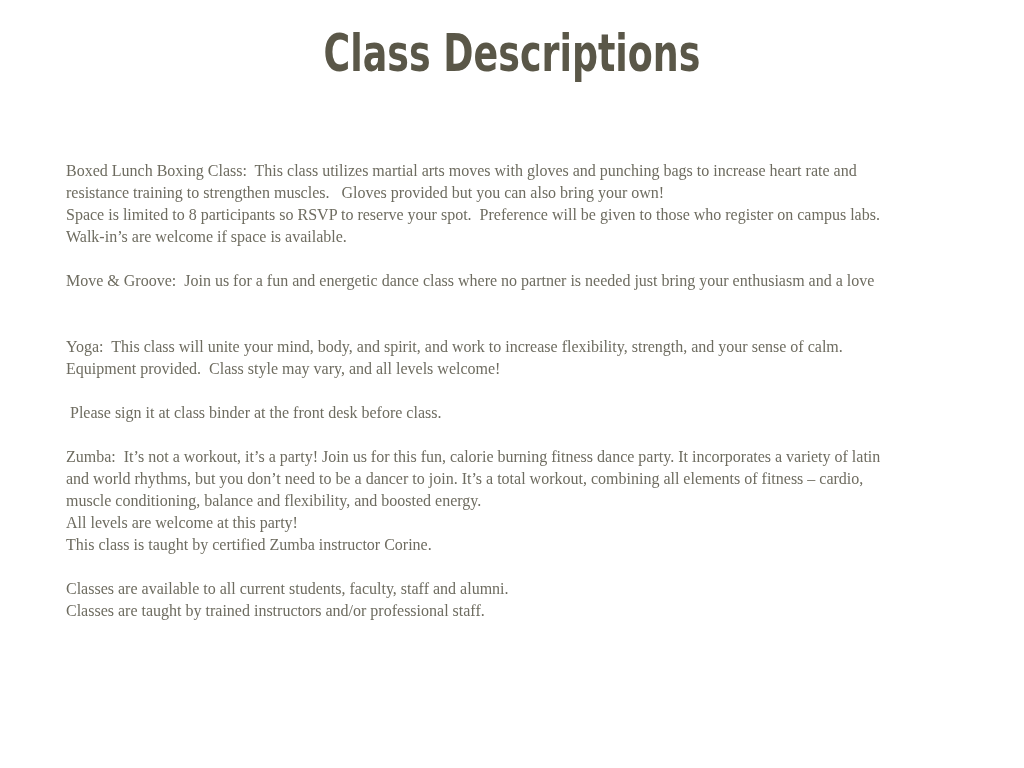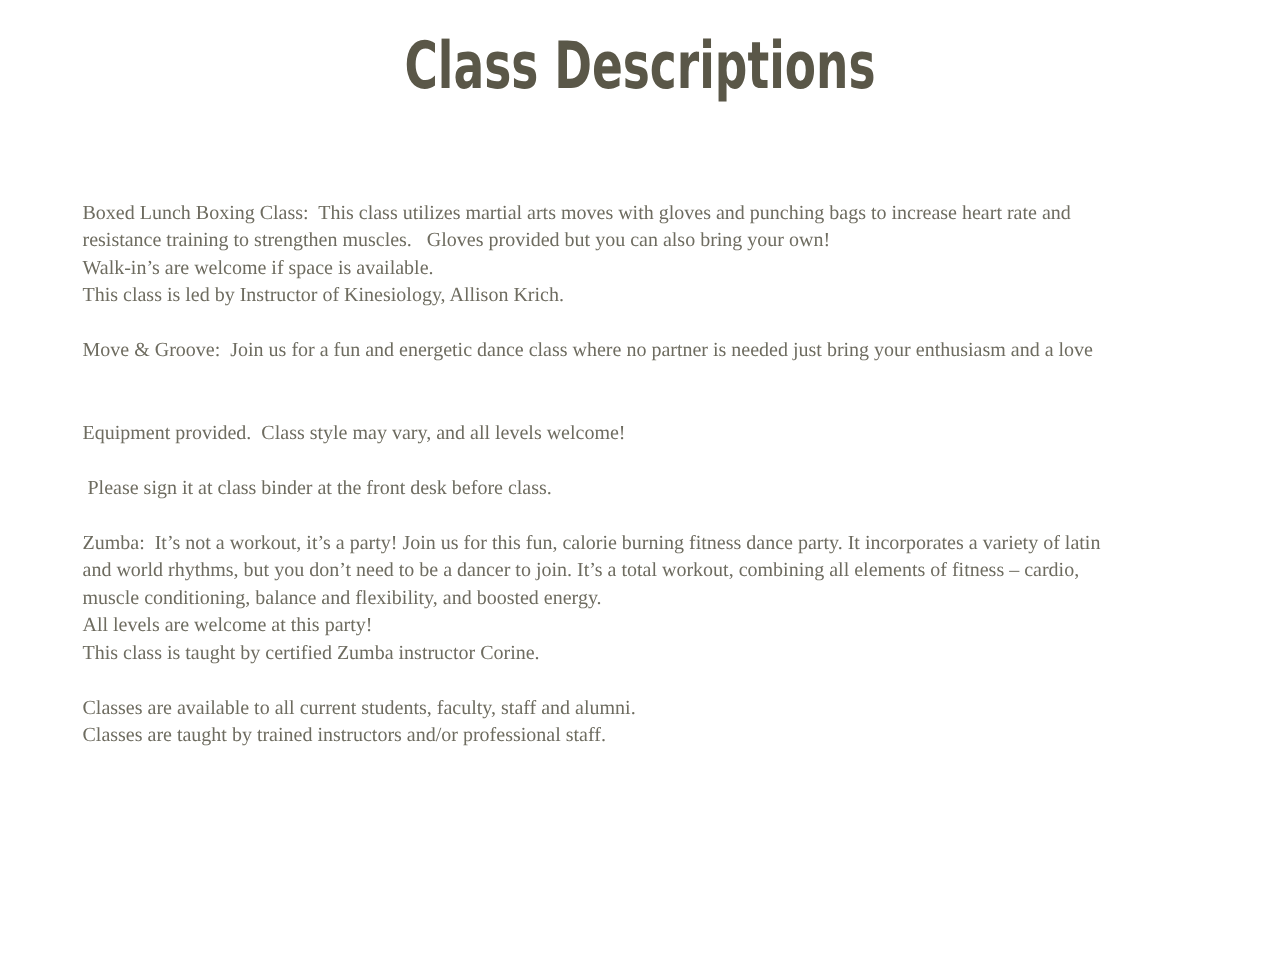--- a/index.html
+++ b/index.html
@@ -56,27 +56,28 @@
 </style>
 </head>
 <body>
 
 <main class="slide">
   <h1 class="title">Class Descriptions</h1>
   <div class="content">
     <section class="para">
         <div class="line">Boxed Lunch Boxing Class:  This class utilizes martial arts moves with gloves and punching bags to increase heart rate and</div>
         <div class="line">resistance training to strengthen muscles.   Gloves provided but you can also bring your own!</div>
+        <div class="line">Space is limited to 8 participants so RSVP to reserve your spot.  Preference will be given to those who register on campus labs.</div>
         <div class="line">Walk-in’s are welcome if space is available.</div>
-        <div class="line">This class is led by Instructor of Kinesiology, Allison Krich.</div>
       </section>
     <section class="para gap-large">
         <div class="line">Move &amp; Groove:  Join us for a fun and energetic dance class where no partner is needed just bring your enthusiasm and a love</div>
       </section>
     <section class="para">
+        <div class="line">Yoga:  This class will unite your mind, body, and spirit, and work to increase flexibility, strength, and your sense of calm.</div>
         <div class="line">Equipment provided.  Class style may vary, and all levels welcome!</div>
       </section>
     <section class="para">
         <div class="line"> Please sign it at class binder at the front desk before class.</div>
       </section>
     <section class="para">
         <div class="line">Zumba:  It’s not a workout, it’s a party! Join us for this fun, calorie burning fitness dance party. It incorporates a variety of latin</div>
         <div class="line">and world rhythms, but you don’t need to be a dancer to join. It’s a total workout, combining all elements of fitness – cardio,</div>
         <div class="line">muscle conditioning, balance and flexibility, and boosted energy.</div>
         <div class="line">All levels are welcome at this party!</div>

